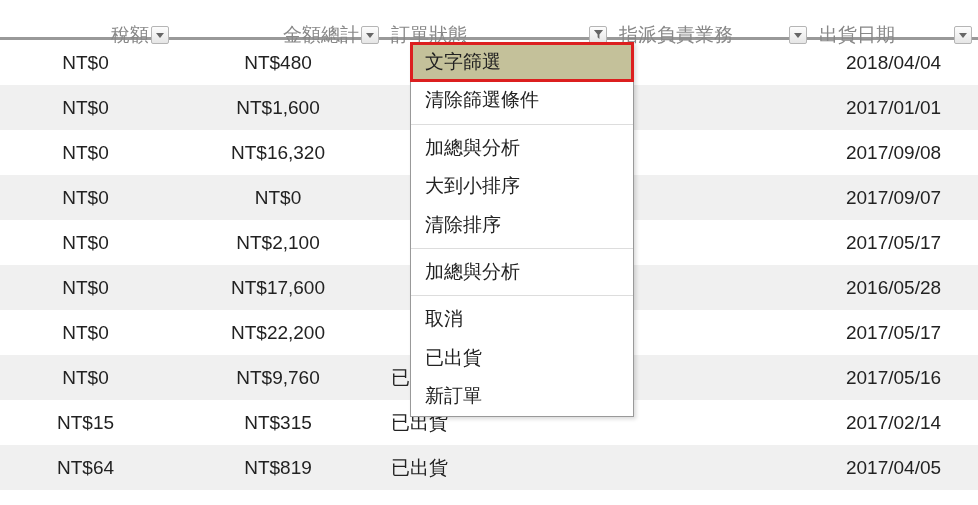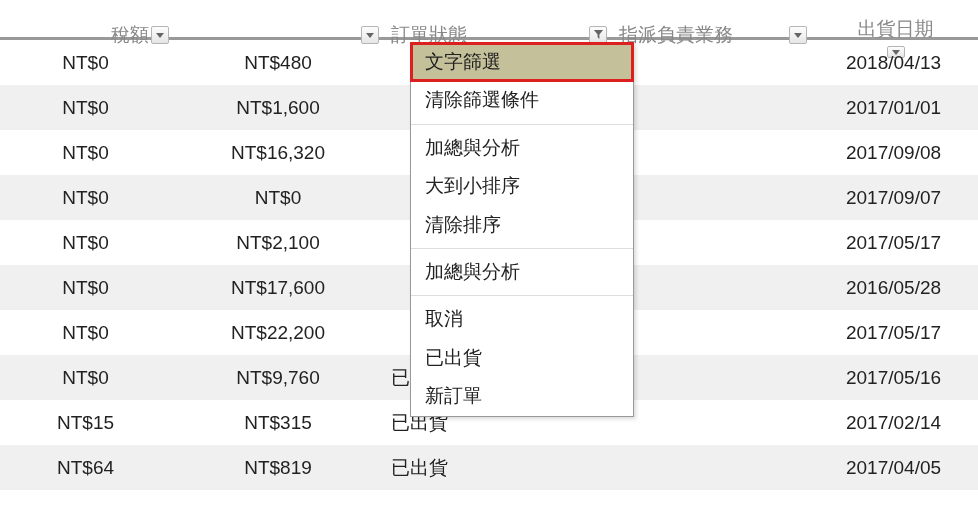--- a/index.html
+++ b/index.html
@@ -27,21 +27,21 @@
       padding: 0 6px;
       height: 100%;
       gap: 2px;
       margin-top: 32px;
     }
     .hcell.left { justify-content: flex-start; }
     .col-tax { width: 175px; }
     .col-total { width: 210px; }
     .col-status { width: 228px; }
     .col-assign { width: 200px; }
-    .col-ship { width: 165px; flex-direction: column; }
+    .col-ship { width: 165px; }
 
     .filter-btn {
       width: 18px;
       height: 18px;
       border: 1px solid #b5b5b5;
       background: linear-gradient(#fdfdfd, #e6e6e6);
       display: inline-flex;
       align-items: center;
       justify-content: center;
       border-radius: 2px;
@@ -102,20 +102,21 @@
   <div class="header-row">
     <div class="hcell col-tax">
       <span>稅額</span>
       <span class="filter-btn">
         <svg viewBox="0 0 10 10">
             <path d="M1 3 L9 3 L5 8 Z"></path>
           </svg>
       </span>
     </div>
     <div class="hcell col-total">
+      <span>金額總計</span>
       <span class="filter-btn">
         <svg viewBox="0 0 10 10">
             <path d="M1 3 L9 3 L5 8 Z"></path>
           </svg>
       </span>
     </div>
     <div class="hcell left col-status">
       <span>訂單狀態</span>
       <span style="flex:1"></span>
       <span class="filter-btn funnel">
@@ -143,21 +144,21 @@
       </span>
     </div>
   </div>
 
   <div class="data-rows" id="rows-container">
       <div class="drow">
         <div class="dcell col-tax">NT$0</div>
         <div class="dcell col-total">NT$480</div>
         <div class="dcell col-status left"></div>
         <div class="dcell col-assign left"></div>
-        <div class="dcell col-ship">2018/04/13</div>
+        <div class="dcell col-ship">2018/04/04</div>
       </div>
       <div class="drow">
         <div class="dcell col-tax">NT$0</div>
         <div class="dcell col-total">NT$1,600</div>
         <div class="dcell col-status left"></div>
         <div class="dcell col-assign left"></div>
         <div class="dcell col-ship">2017/01/01</div>
       </div>
       <div class="drow">
         <div class="dcell col-tax">NT$0</div>

